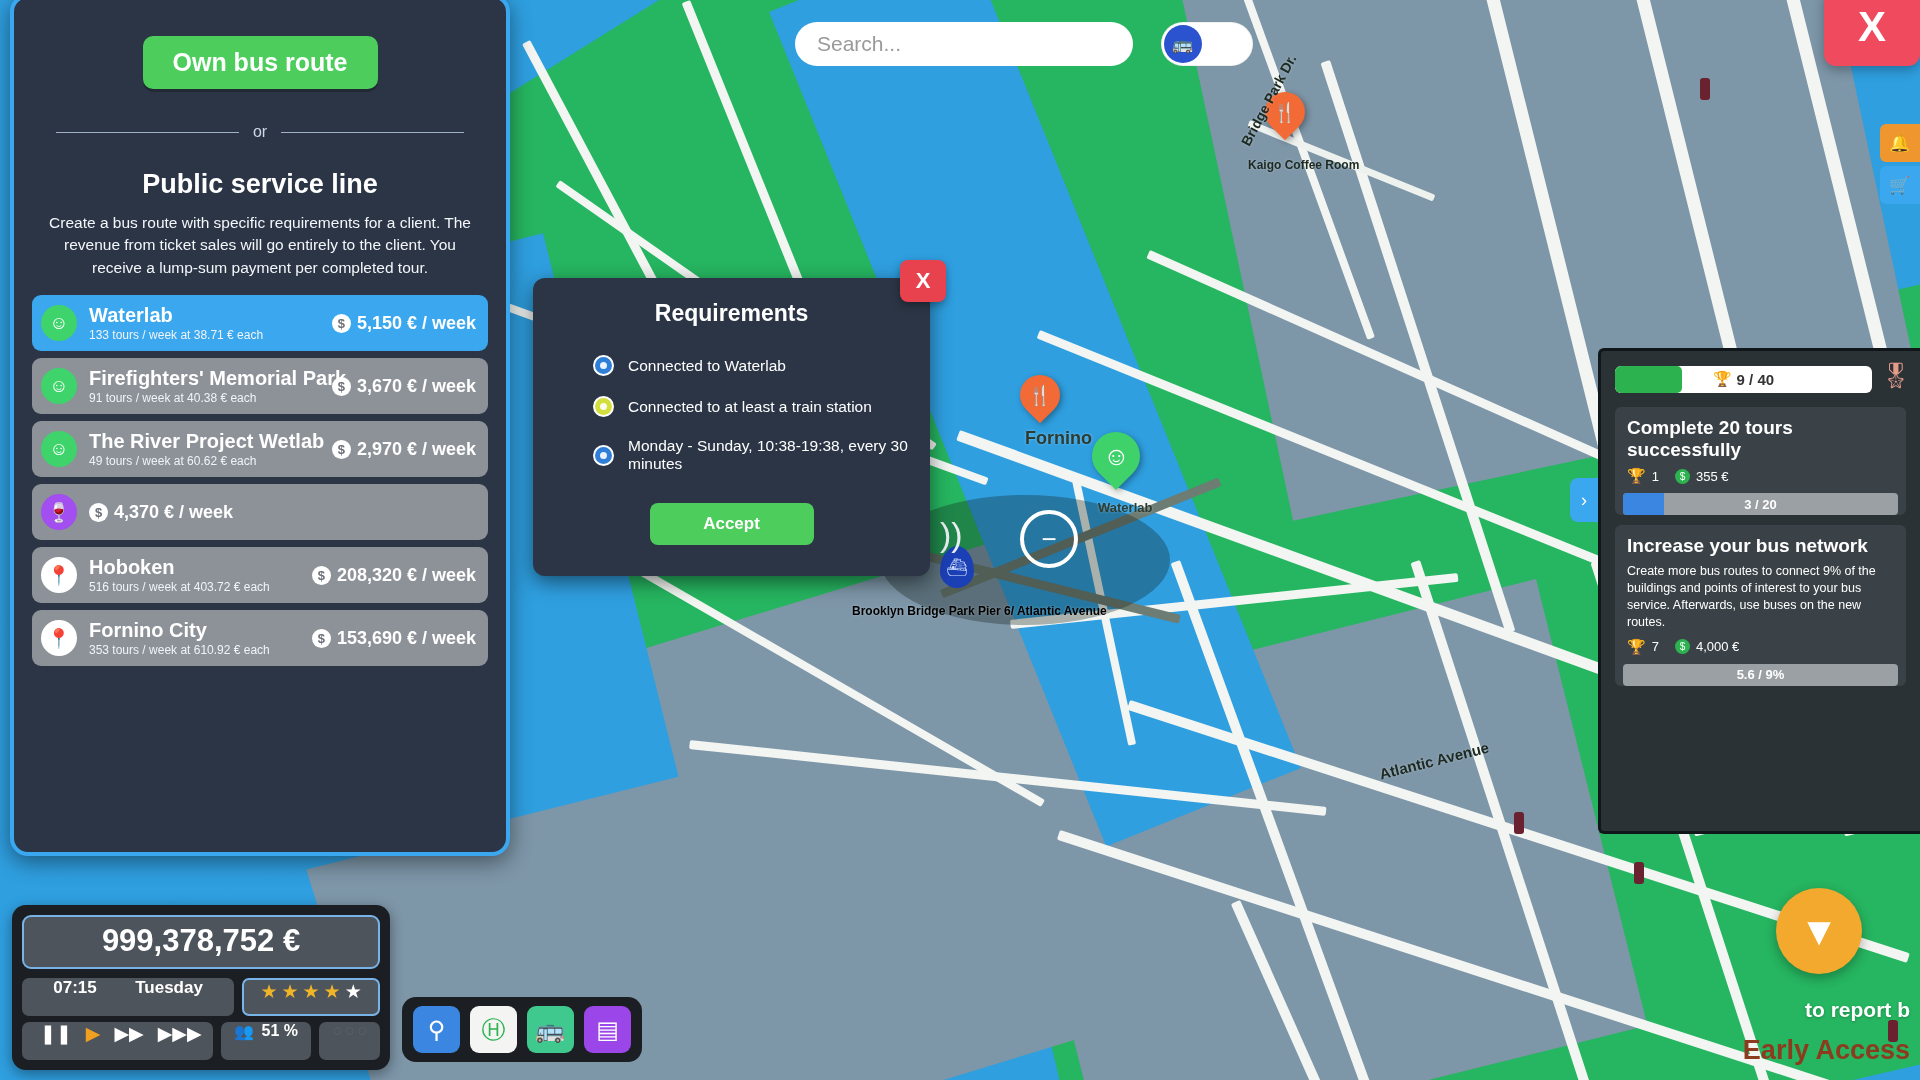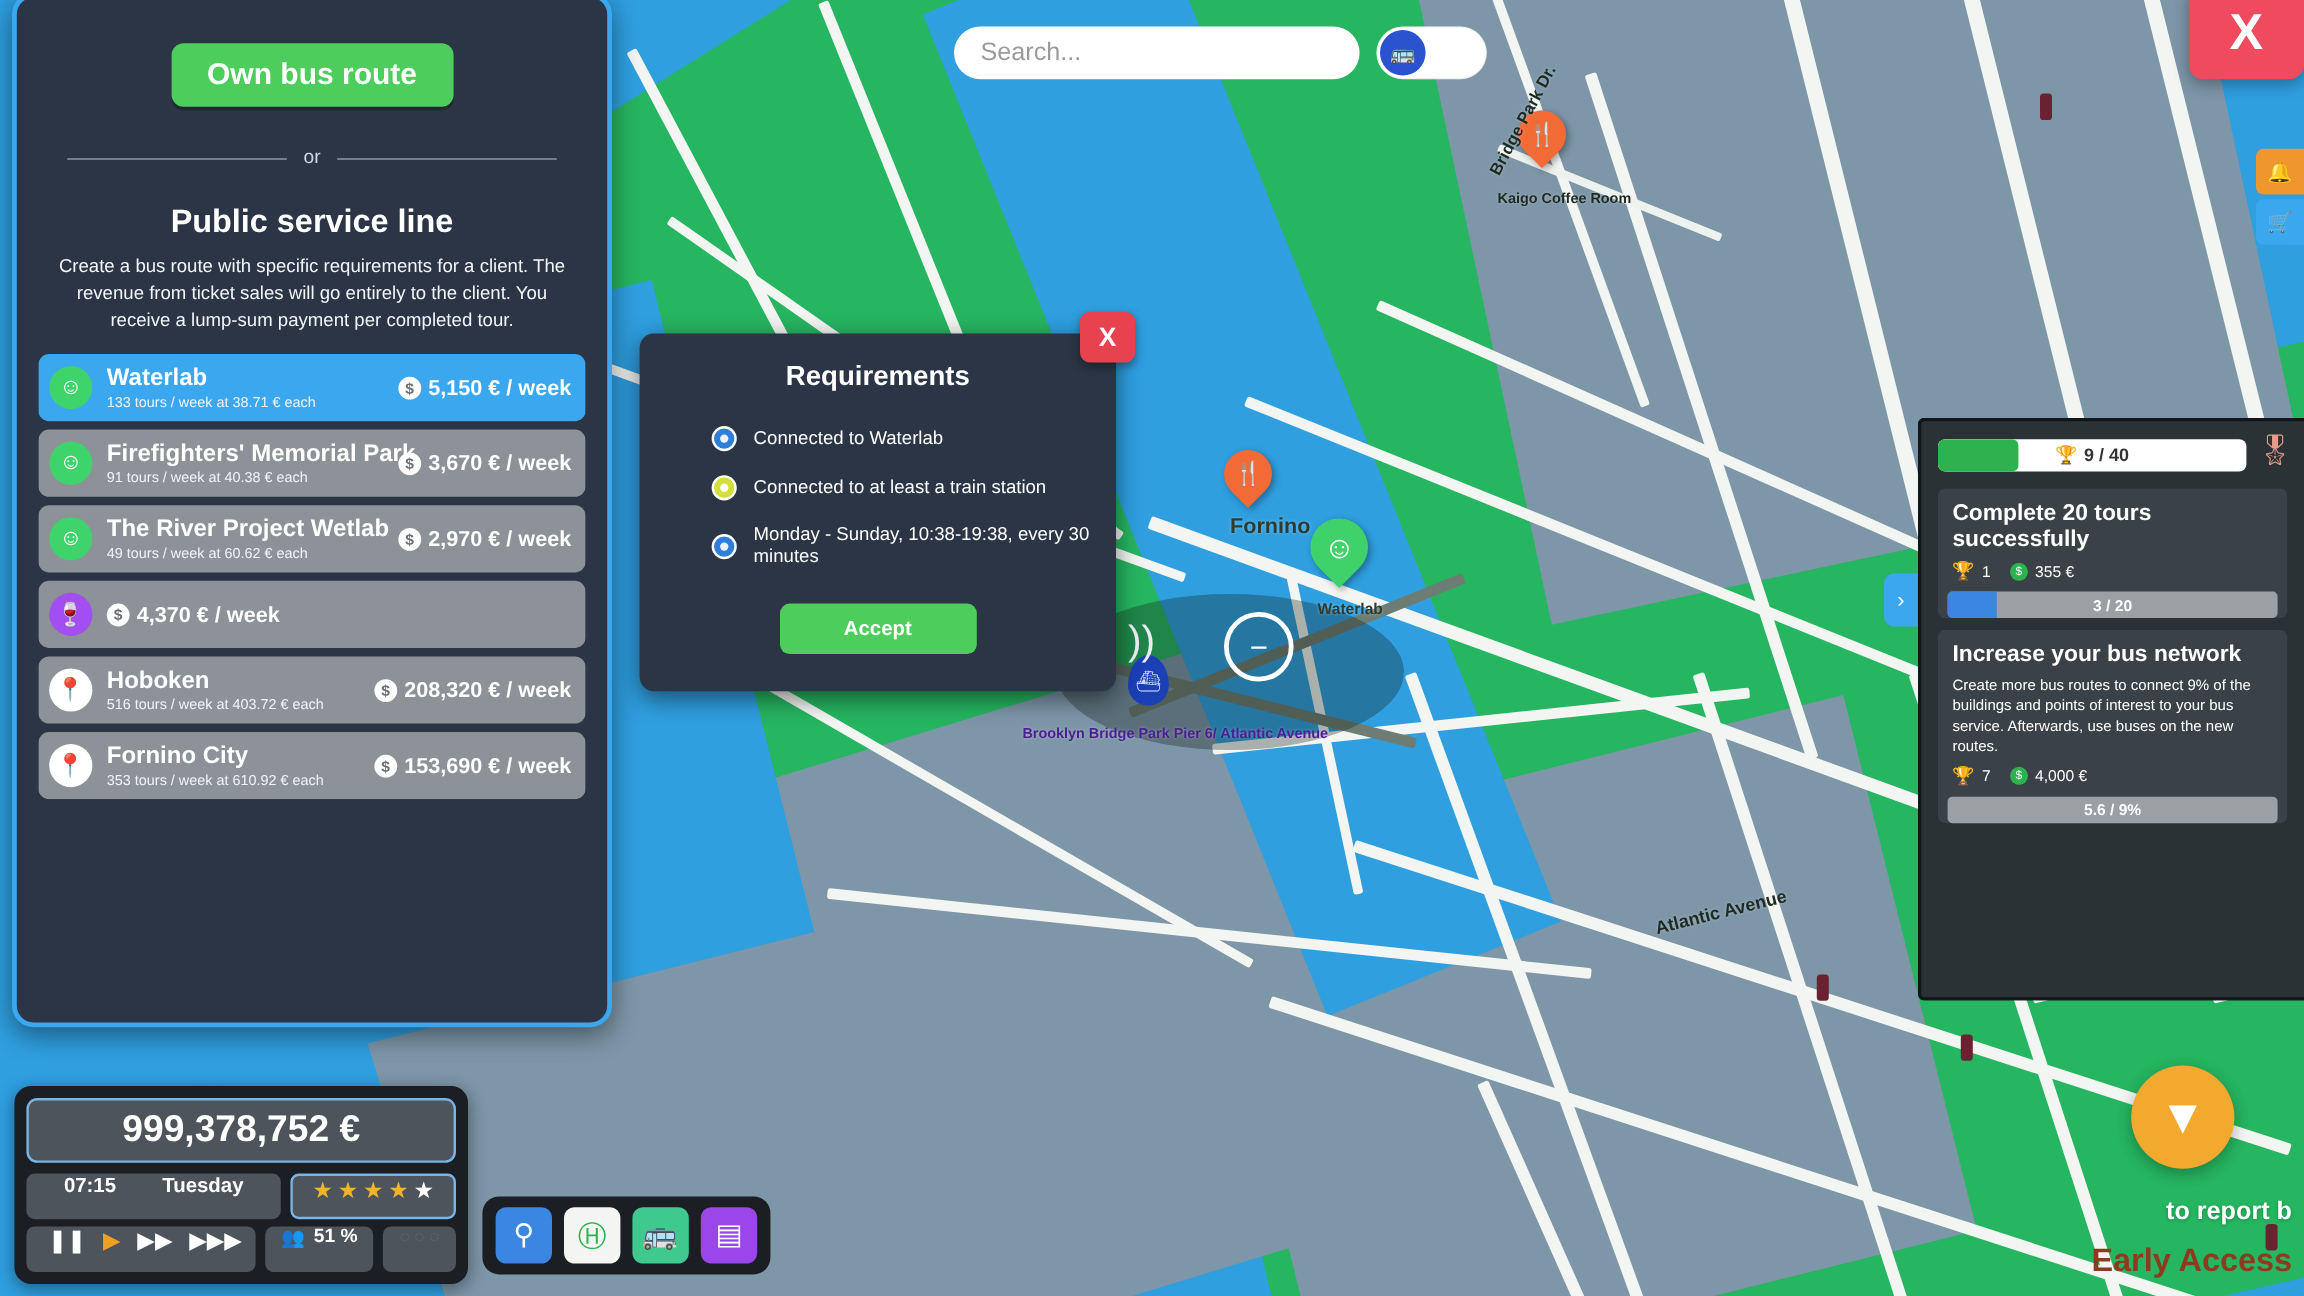--- a/index.html
+++ b/index.html
@@ -164,21 +164,21 @@
     width: 164px; padding: 11px 0;
     background: #4ccd5c; color:#fff;
     border:none; border-radius: 8px;
     font-size: 17px; font-weight: bold; cursor:pointer;
     font-family: "Liberation Sans", sans-serif;
   }
 
   
   #searchwrap {
     position:absolute; left: 795px; top: 22px;
-    display:flex; align-items:center; gap: 14px;
+    display:flex; align-items:center; gap: 28px;
   }
   #searchbox {
     width: 338px; height: 44px;
     border-radius: 22px; border:none;
     background:#fff; color:#666;
     font-size: 21px; padding: 0 22px;
     outline: none;
     font-family: "Liberation Sans", sans-serif;
   }
   #searchbox::placeholder { color:#9a9a9a; }
@@ -401,21 +401,21 @@
       <span>🍴</span>
     </div>
     <div class="pin smile" style="left:1092px;top:432px;width:48px;height:48px;">
       <span style="font-size:26px;">☺</span>
     </div>
 
     <div class="maplabel" style="left:1218px;top:92px;transform:rotate(-62deg);font-size:14px;">Bridge Park Dr.</div>
     <div class="maplabel" style="left:1248px;top:158px;font-size:12px;">Kaigo Coffee Room</div>
     <div class="maplabel" style="left:1025px;top:428px;font-size:18px;color:#2c3c33;">Fornino</div>
     <div class="maplabel" style="left:1098px;top:500px;font-size:13px;color:#2c3c33;">Waterlab</div>
-    <div class="maplabel" style="left:852px;top:604px;font-size:12px;color:#4c1d95;">Brooklyn Bridge Park Pier 6/ Atlantic Avenue</div>
+    <div class="maplabel" style="left:852px;top:604px;font-size:12px;color:#000000;">Brooklyn Bridge Park Pier 6/ Atlantic Avenue</div>
     <div class="maplabel" style="left:1378px;top:752px;transform:rotate(-14deg);font-size:15px;color:#1d2a22;">Atlantic Avenue</div>
 
     <div class="busstop" style="left:940px;top:546px;">
       <span>⛴</span>
     </div>
     <div class="mapcircle" style="left:1020px;top:510px;width:58px;height:58px;">
       <span>−</span>
     </div>
     <div class="pinicon-off" style="left:862px;top:515px;">⚲</div>
     <div class="pinicon-off" style="left:940px;top:515px;">))</div>

